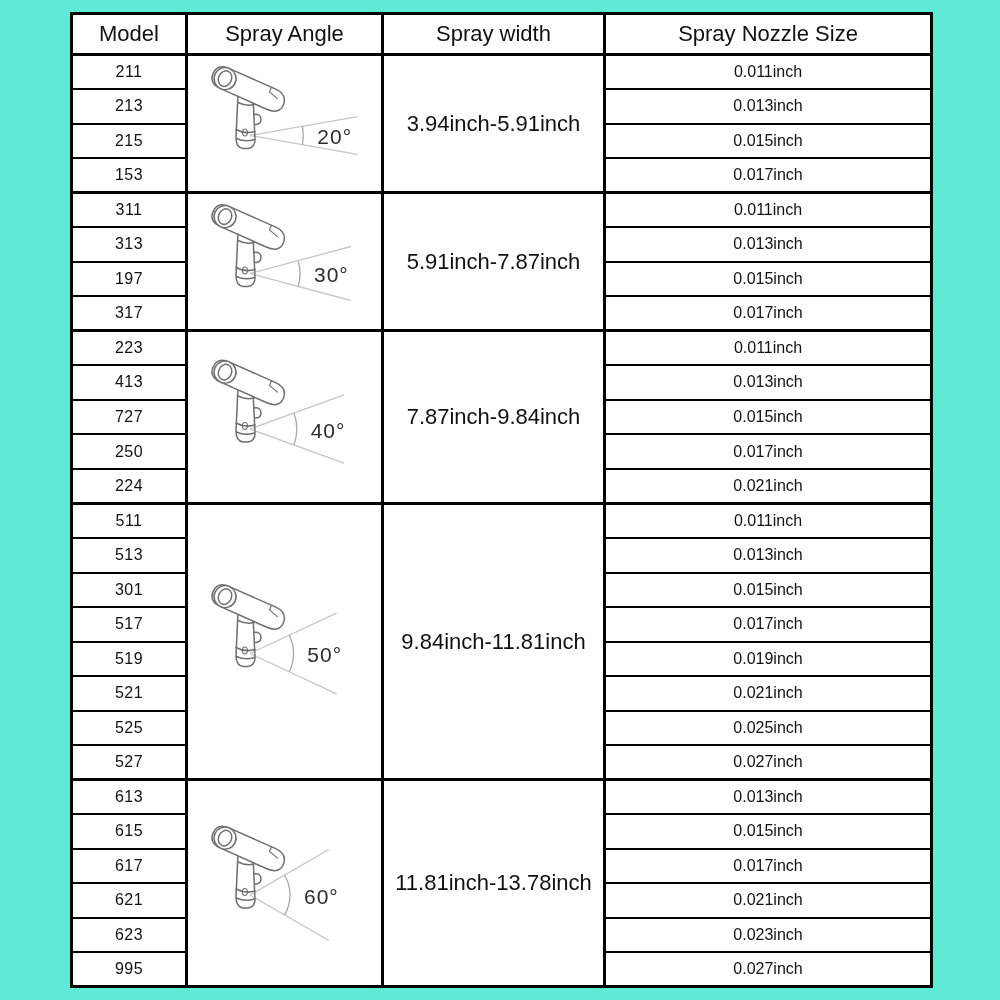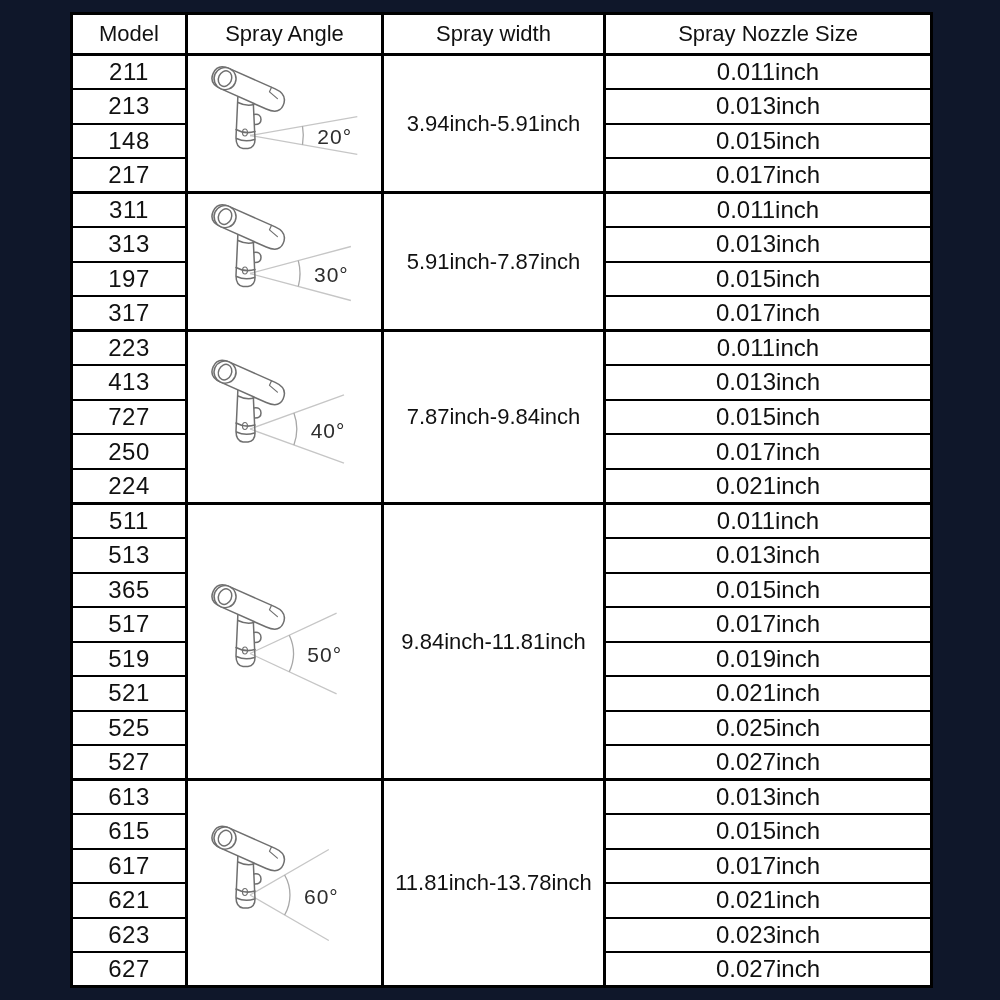--- a/index.html
+++ b/index.html
@@ -4,21 +4,21 @@
 <style>
   html, body {
     margin: 0;
     padding: 0;
     background: #ffffff;
   }
   .canvas {
     position: relative;
     width: 1000px;
     height: 1000px;
-    background: #0f172a;
+    background: #5eead4;
     font-family: "Liberation Sans", sans-serif;
     color: #111111;
     overflow: hidden;
     text-decoration: underline;
   }
   table.spec {
     position: absolute;
     left: 70px;
     top: 12px;
     width: 860px;
@@ -43,22 +43,22 @@
     overflow: hidden;
   }
   thead tr { height: 41px; }
   th {
     font-size: 22px;
     border-bottom-width: 3px;
   }
   tbody tr { height: 34.5px; }
   tbody tr.group-start td { border-top-width: 3px; }
 
-  td.model-cell { font-size: 24px; letter-spacing: 0.5px; }
-  td.size-cell  { font-size: 24px; }
+  td.model-cell { font-size: 16px; letter-spacing: 0.5px; }
+  td.size-cell  { font-size: 16px; }
   td.width-cell { font-size: 22px; }
   td.angle-cell { padding: 0; }
   td.angle-cell svg { display: block; }
 </style>
 </head>
 <body>
 
 <div class="canvas">
   <table class="spec" id="spec-table">
     <colgroup>
@@ -102,25 +102,25 @@
             </svg>
           </td>
           <td class="width-cell" rowspan="4">3.94inch-5.91inch</td>
           <td class="size-cell">0.011inch</td>
         </tr>
         <tr>
           <td class="model-cell">213</td>
           <td class="size-cell">0.013inch</td>
         </tr>
         <tr>
-          <td class="model-cell">148</td>
-          <td class="size-cell">0.015inch</td>
-        </tr>
-        <tr>
-          <td class="model-cell">217</td>
+          <td class="model-cell">215</td>
+          <td class="size-cell">0.015inch</td>
+        </tr>
+        <tr>
+          <td class="model-cell">153</td>
           <td class="size-cell">0.017inch</td>
         </tr>
         <tr class="group-start">
           <td class="model-cell">311</td>
           <td class="angle-cell" rowspan="4">
             <svg width="193" height="135">
               <line x1="62" y1="79.5" x2="162.9" y2="52.5" stroke="#c6c6c6" stroke-width="1.3"></line>
               <line x1="62" y1="79.5" x2="162.9" y2="106.5" stroke="#c6c6c6" stroke-width="1.3"></line>
               <path d="M110.3,66.6 A50,50 0 0 1 110.3,92.4" fill="none" stroke="#a8a8a8" stroke-width="1.3"></path>
               <text x="126.0" y="80.5" fill="#2d2d2d" font-size="21" dominant-baseline="central" text-anchor="start" font-family="&quot;Liberation Sans&quot;, sans-serif" letter-spacing="1">30°</text>
@@ -226,21 +226,21 @@
             </svg>
           </td>
           <td class="width-cell" rowspan="8">9.84inch-11.81inch</td>
           <td class="size-cell">0.011inch</td>
         </tr>
         <tr>
           <td class="model-cell">513</td>
           <td class="size-cell">0.013inch</td>
         </tr>
         <tr>
-          <td class="model-cell">365</td>
+          <td class="model-cell">301</td>
           <td class="size-cell">0.015inch</td>
         </tr>
         <tr>
           <td class="model-cell">517</td>
           <td class="size-cell">0.017inch</td>
         </tr>
         <tr>
           <td class="model-cell">519</td>
           <td class="size-cell">0.019inch</td>
         </tr>
@@ -294,18 +294,18 @@
         </tr>
         <tr>
           <td class="model-cell">621</td>
           <td class="size-cell">0.021inch</td>
         </tr>
         <tr>
           <td class="model-cell">623</td>
           <td class="size-cell">0.023inch</td>
         </tr>
         <tr>
-          <td class="model-cell">627</td>
+          <td class="model-cell">995</td>
           <td class="size-cell">0.027inch</td>
         </tr>
       </tbody>
   </table>
 </div>
 
 </body></html>

